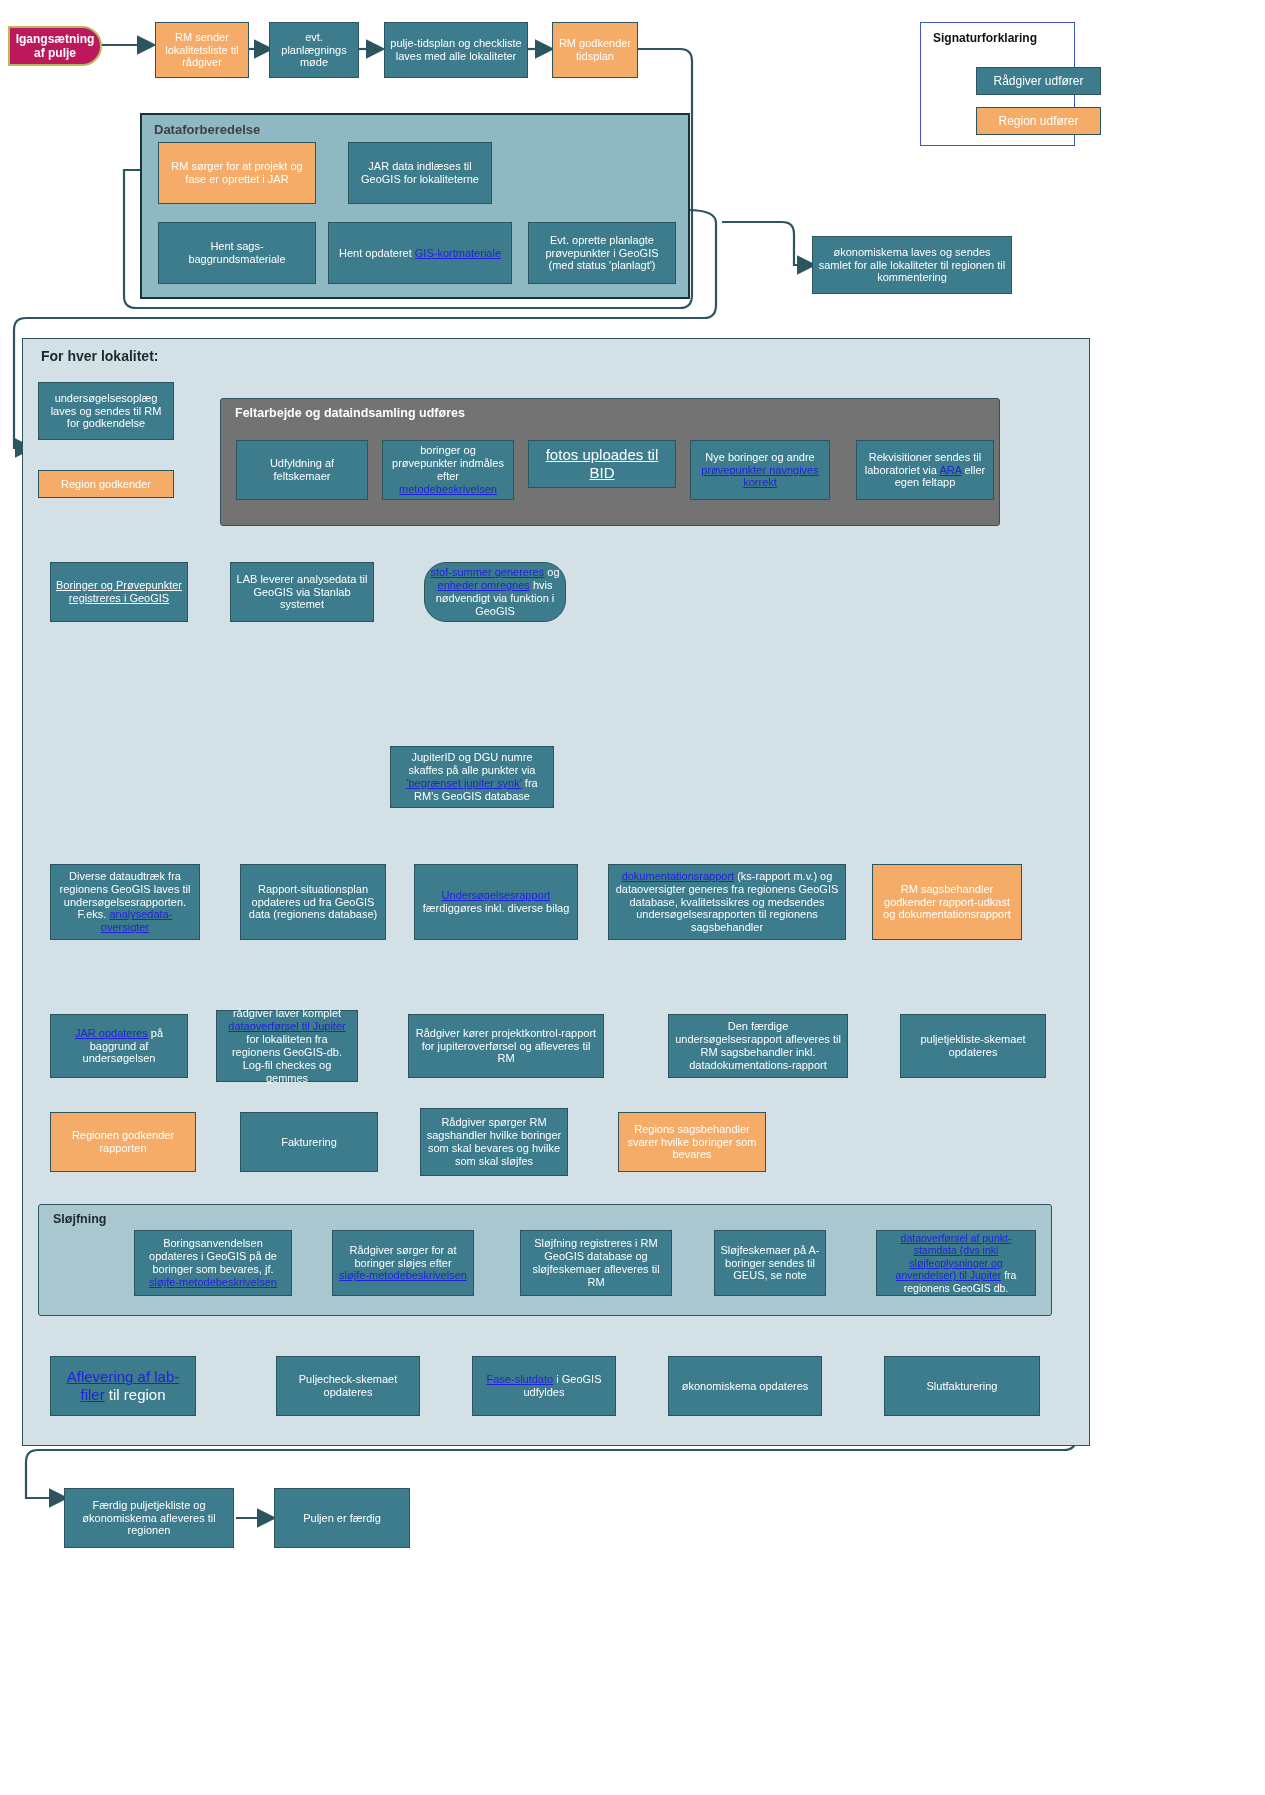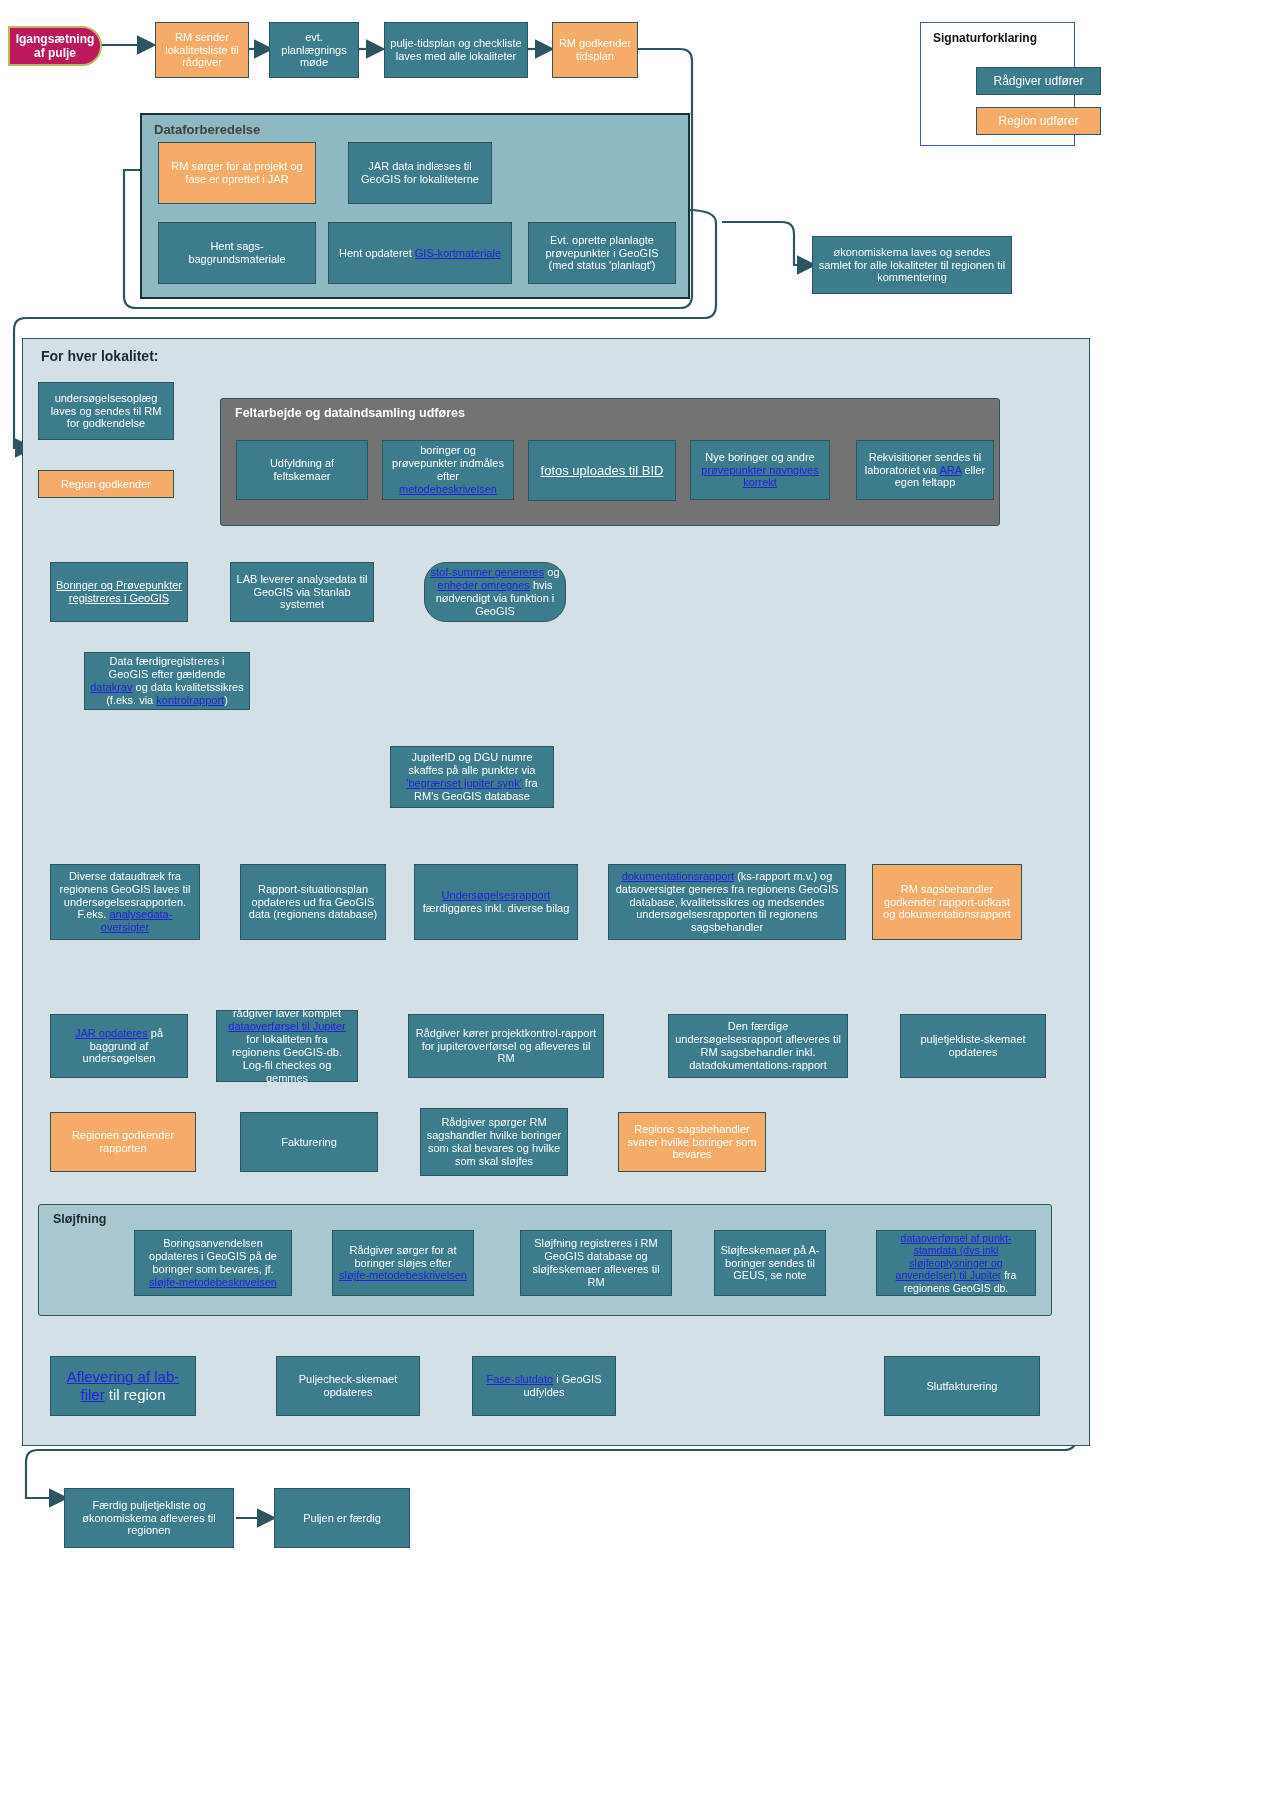--- a/index.html
+++ b/index.html
@@ -221,43 +221,40 @@
 
   <div class="subgroup" style="left:220px;top:398px;width:780px;height:128px;">
     <div class="gtitle">Feltarbejde og dataindsamling udføres</div>
   </div>
   <div class="node blue" style="left:236px;top:440px;width:132px;height:60px;font-size:11px;">
     <span class="t">Udfyldning af feltskemaer</span>
   </div>
   <div class="node blue" style="left:382px;top:440px;width:132px;height:60px;font-size:11px;">
     <span class="t">boringer og prøvepunkter indmåles efter <span class="lnk">metodebeskrivelsen</span></span>
   </div>
-  <div class="node blue" style="left:528px;top:440px;width:148px;height:61px;font-size:13px;">
+  <div class="node blue" style="left:528px;top:440px;width:148px;height:48px;font-size:15px;">
     <span class="t wht-u">fotos uploades til BID</span>
   </div>
   <div class="node blue" style="left:690px;top:440px;width:140px;height:60px;font-size:11px;">
     <span class="t">Nye boringer og andre <span class="lnk">prøvepunkter navngives korrekt</span></span>
   </div>
   <div class="node blue" style="left:856px;top:440px;width:138px;height:60px;font-size:11px;">
     <span class="t">Rekvisitioner sendes til laboratoriet via <span class="lnk">ARA</span> eller egen feltapp</span>
   </div>
 
   <div class="node blue" style="left:50px;top:562px;width:138px;height:60px;font-size:11px;">
     <span class="t wht-u">Boringer og Prøvepunkter registreres i GeoGIS</span>
   </div>
   <div class="node blue" style="left:230px;top:562px;width:144px;height:60px;font-size:11px;">
     <span class="t">LAB leverer analysedata til GeoGIS via Stanlab systemet</span>
   </div>
   <div class="node blue" style="left:424px;top:562px;width:142px;height:60px;font-size:11px;border-radius:22px;">
     <span class="t"><span class="lnk">stof-summer genereres</span> og <span class="lnk">enheder omregnes</span> hvis nødvendigt via funktion i GeoGIS</span>
   </div>
 
-  <div class="node blue" style="left:84px;top:652px;width:166px;height:58px;font-size:11px;">
-    <span class="t">Data færdigregistreres i GeoGIS efter gældende <span class="lnk">datakrav</span> og data kvalitetssikres (f.eks. via <span class="lnk">kontrolrapport</span>)</span>
-  </div>
 
   <div class="node blue" style="left:390px;top:746px;width:164px;height:62px;font-size:11px;">
     <span class="t">JupiterID og DGU numre skaffes på alle punkter via <span class="lnk">'begrænset jupiter synk'</span> fra RM's GeoGIS database</span>
   </div>
 
   <div class="node blue" style="left:50px;top:864px;width:150px;height:76px;font-size:11px;">
     <span class="t">Diverse dataudtræk fra regionens GeoGIS laves til undersøgelsesrapporten. F.eks. <span class="lnk">analysedata-oversigter</span></span>
   </div>
   <div class="node blue" style="left:240px;top:864px;width:146px;height:76px;font-size:11px;">
     <span class="t">Rapport-situationsplan opdateres ud fra GeoGIS data (regionens database)</span>
@@ -322,20 +319,23 @@
 
   <div class="node blue" style="left:50px;top:1356px;width:146px;height:60px;font-size:15px;">
     <span class="t"><span class="lnk">Aflevering af lab-filer</span> til region</span>
   </div>
   <div class="node blue" style="left:276px;top:1356px;width:144px;height:60px;font-size:11px;">
     <span class="t">Puljecheck-skemaet opdateres</span>
   </div>
   <div class="node blue" style="left:472px;top:1356px;width:144px;height:60px;font-size:11px;">
     <span class="t"><span class="lnk">Fase-slutdato</span> i GeoGIS udfyldes</span>
   </div>
+  <div class="node blue" style="left:668px;top:1356px;width:154px;height:60px;font-size:11px;">
+    <span class="t">økonomiskema opdateres</span>
+  </div>
   <div class="node blue" style="left:884px;top:1356px;width:156px;height:60px;font-size:11px;">
     <span class="t">Slutfakturering</span>
   </div>
 
   <div class="node blue" style="left:64px;top:1488px;width:170px;height:60px;font-size:11px;">
     <span class="t">Færdig puljetjekliste og økonomiskema afleveres til regionen</span>
   </div>
   <div class="node blue" style="left:274px;top:1488px;width:136px;height:60px;font-size:11px;">
     <span class="t">Puljen er færdig</span>
   </div>

